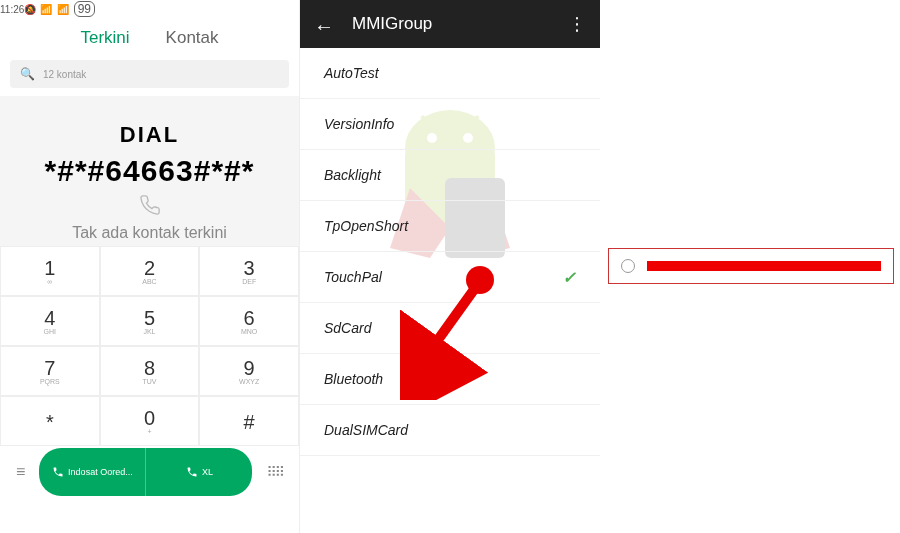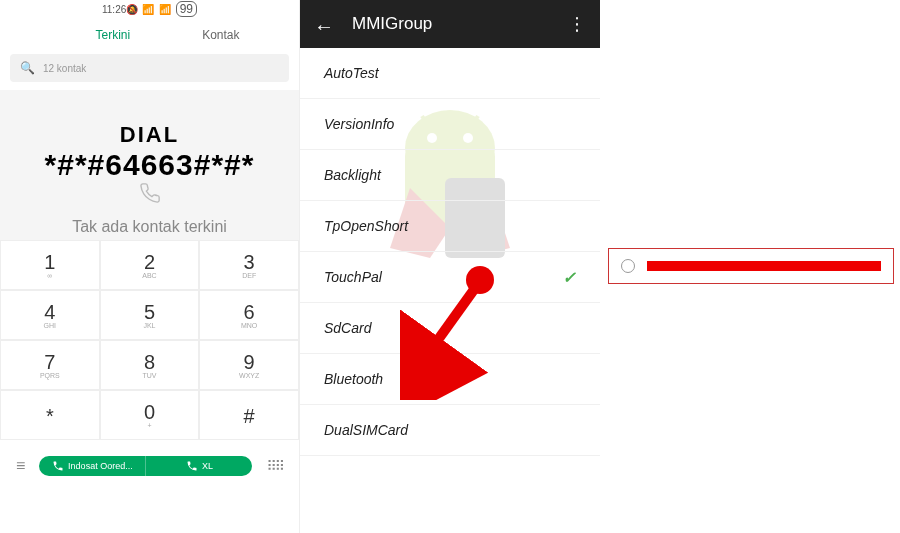--- a/index.html
+++ b/index.html
@@ -1,40 +1,40 @@
 <!DOCTYPE html>
 <html><head>
 <meta charset="utf-8">
 <style>
   * { box-sizing: border-box; margin: 0; padding: 0; font-family: sans-serif; }
   body { width: 900px; height: 533px; display: flex; background: #fff; position: relative; }
   
   
   .dialer { width: 300px; height: 533px; display: flex; flex-direction: column; border-right: 1px solid #eee; }
-  .status-bar { height: 18px; display: flex; justify-content: center; align-items: center; padding: 0 8px; font-size: 10px; color: #555; }
+  .status-bar { height: 18px; display: flex; justify-content: flex-start; align-items: center; padding: 0 0; font-size: 10px; color: #555; }
   .status-icons { display: flex; gap: 4px; align-items: center; }
   .status-icons span { font-size: 10px; }
   .tabs { display: flex; justify-content: center; gap: 36px; padding: 10px 0 8px; }
-  .tab { font-size: 12px; color: #666; cursor: pointer; margin-left: 36px; }
+  .tab { font-size: 17px; color: #666; cursor: pointer; }
   .tab.active { color: #009966; font-weight: 500; }
   .search-bar { margin: 4px 10px 8px; background: #f1f1f1; border-radius: 4px; display: flex; align-items: center; padding: 7px 10px; gap: 8px; }
   .search-bar .icon { color: #999; font-size: 12px; }
   .search-bar .placeholder { color: #999; font-size: 10px; }
-  .dial-area { flex: 0 0 150px; background: #f5f5f5; display: flex; flex-direction: column; align-items: center; justify-content: center; gap: 0; position: relative; }
+  .dial-area { flex: 0 0 150px; background: #f5f5f5; display: flex; flex-direction: column; align-items: center; justify-content: center; gap: 6px; position: relative; }
   .dial-text-1 { font-size: 22px; font-weight: 900; letter-spacing: 2px; font-family: Arial Black, sans-serif; }
   .dial-text-2 { font-size: 30px; font-weight: 900; letter-spacing: 1px; font-family: Arial Black, sans-serif; }
   .phone-icon { color: #bbb; font-size: 20px; }
   .no-contact { font-size: 16px; color: #888; position: absolute; bottom: 4px; }
   .keypad { display: grid; grid-template-columns: 1fr 1fr 1fr; }
   .key { border: 1px solid #eee; height: 50px; display: flex; flex-direction: column; align-items: center; justify-content: center; cursor: pointer; }
   .key .num { font-size: 20px; color: #333; font-weight: 300; }
   .key .sub { font-size: 7px; color: #aaa; margin-top: -2px; }
   .bottom-bar { height: 52px; display: flex; align-items: center; padding: 0 10px; gap: 8px; }
   .burger { color: #888; font-size: 16px; cursor: pointer; padding: 0 6px; }
-  .call-btns { flex: 1; display: flex; background: #00a862; border-radius: 22px; height: 20px; overflow: hidden; }
+  .call-btns { flex: 1; display: flex; background: #00a862; border-radius: 22px; height: 48px; overflow: hidden; }
   .call-btn { flex: 1; display: flex; align-items: center; justify-content: center; gap: 4px; color: #fff; font-size: 9px; cursor: pointer; }
   .call-btn:first-child { border-right: 1px solid rgba(255,255,255,0.3); }
   .call-btn svg { fill: #fff; }
   .dots-grid { color: #888; font-size: 14px; cursor: pointer; padding: 0 6px; letter-spacing: -2px; line-height: 6px; }
   
   
   .mmi { width: 300px; height: 533px; display: flex; flex-direction: column; position: relative; }
   .mmi-header { background: #222; color: #fff; height: 48px; display: flex; align-items: center; padding: 0 14px; gap: 18px; }
   .mmi-header .back { font-size: 20px; cursor: pointer; }
   .mmi-header .title { font-size: 17px; font-weight: 500; flex: 1; }

